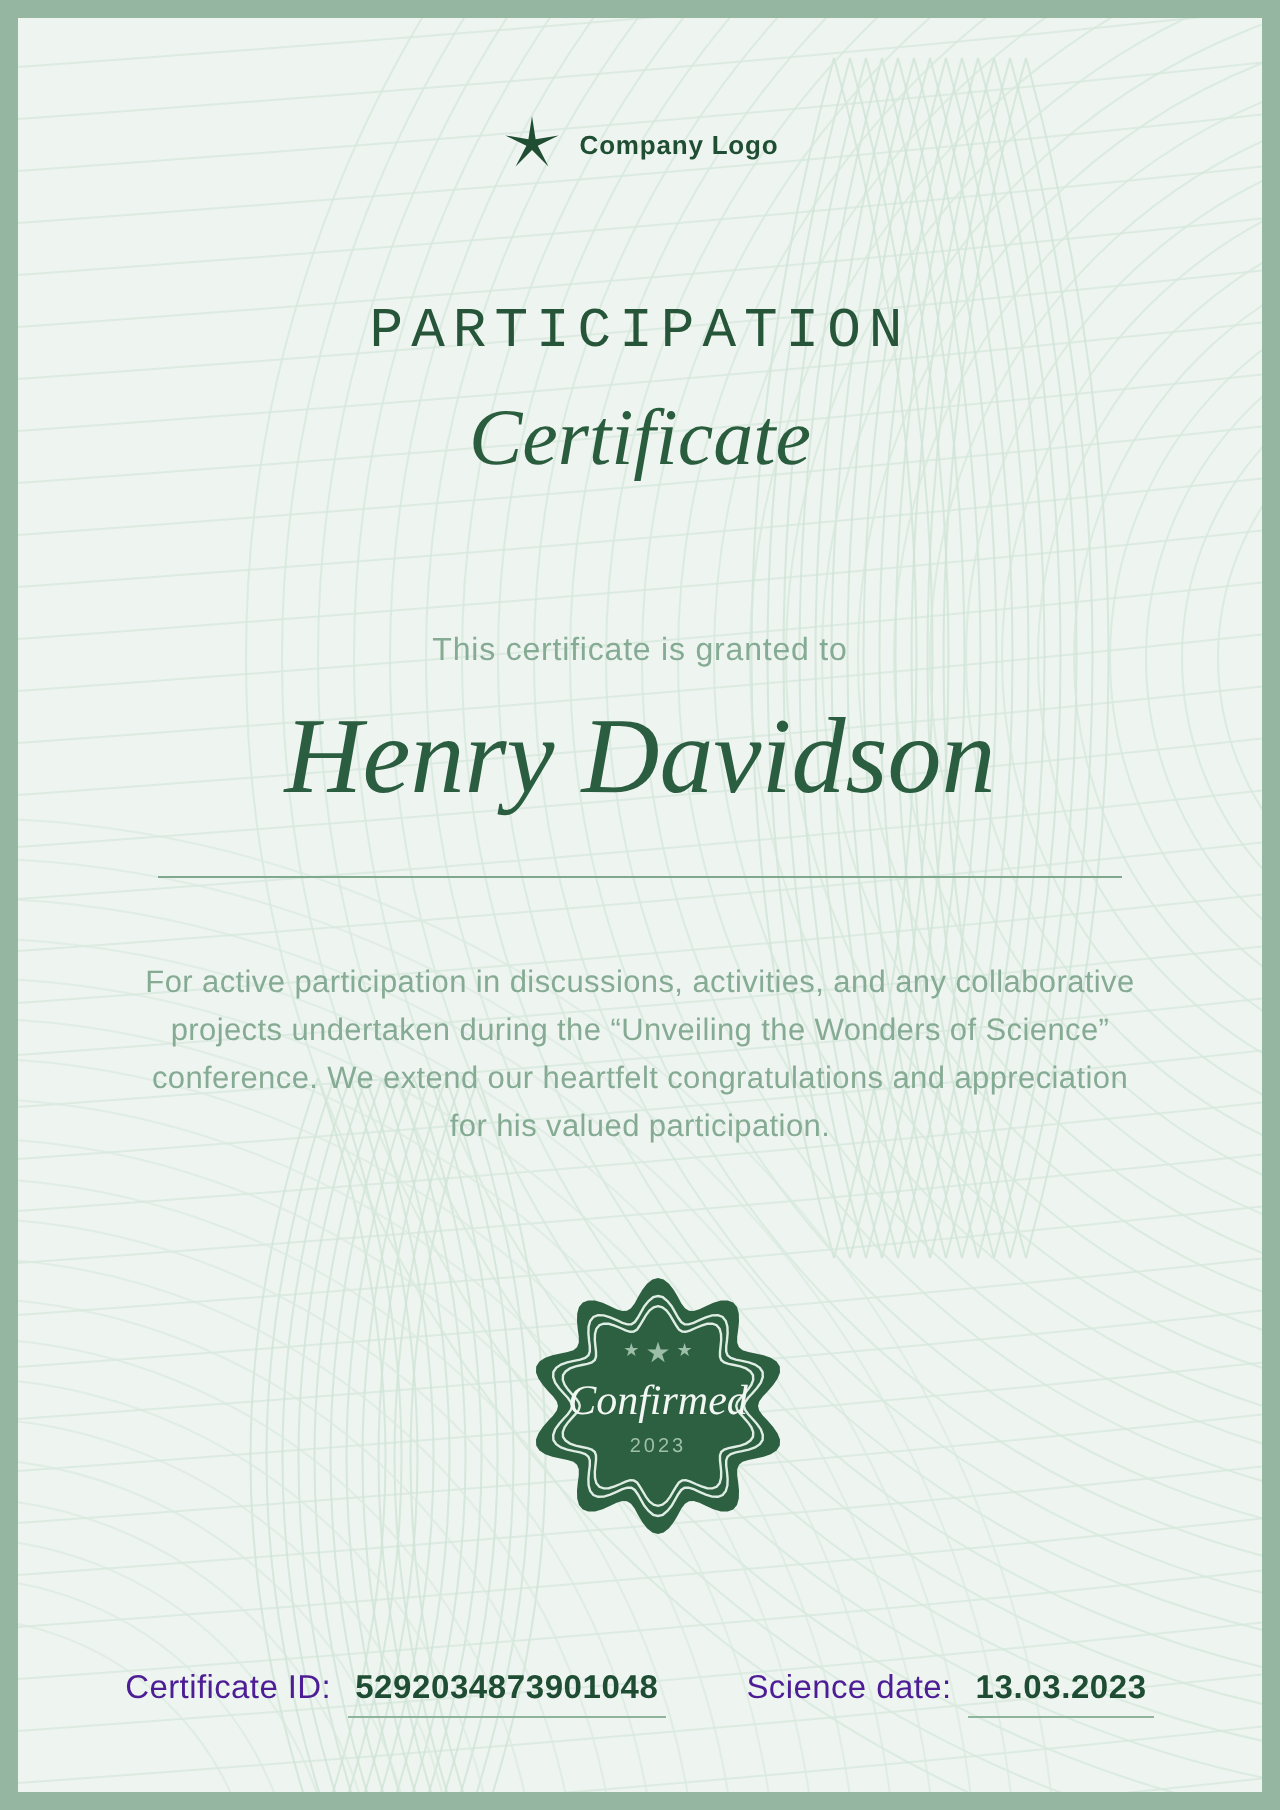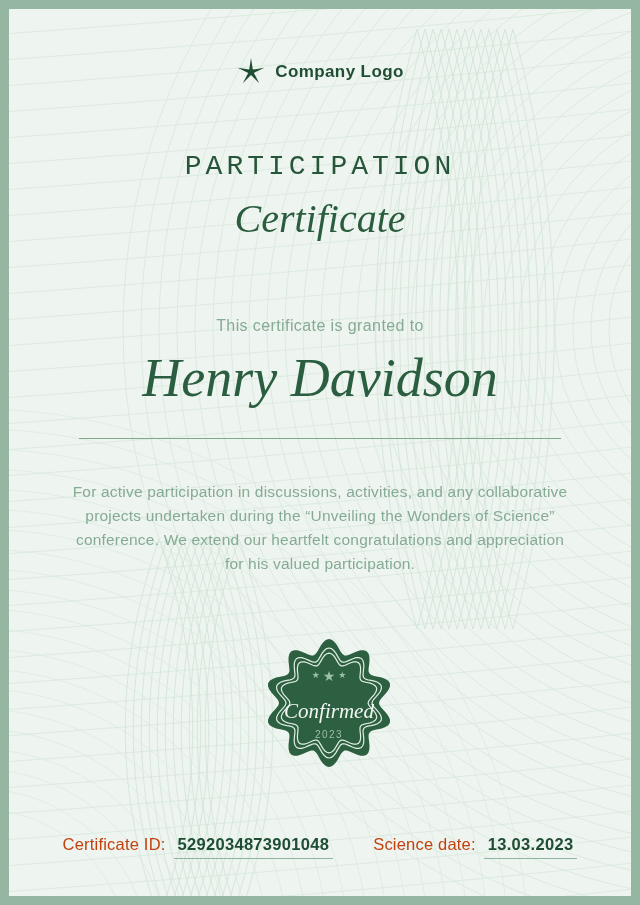--- a/index.html
+++ b/index.html
@@ -6,21 +6,21 @@
   .page{
     position:relative;width:640px;height:905px;box-sizing:border-box;
     border:9px solid #95b7a1;background:#eef4ef;overflow:hidden;
     font-family:"Liberation Sans",sans-serif;color:#2a5c3e;
   }
   #bg-svg{position:absolute;left:0;top:0;width:100%;height:100%;}
   .abs{position:absolute;left:0;right:0;}
   .center{text-align:center;}
   
   .logo-row{top:48px;display:flex;justify-content:center;align-items:center;gap:9px;}
-  .logo-text{font-size:17px;font-weight:bold;letter-spacing:.4px;color:#1f4e33;}
+  .logo-text{font-size:13px;font-weight:bold;letter-spacing:.4px;color:#1f4e33;}
   
   .title1{top:142px;font-family:Liberation Mono, monospace;font-size:28px;letter-spacing:4px;color:#275539;}
   .title2{top:186px;font-family:"Liberation Serif",serif;font-style:italic;font-size:40px;color:#2a5c3e;}
   
   .granted{top:308px;font-size:16px;letter-spacing:.4px;color:#86ab94;}
   .name{top:338px;font-family:"Liberation Serif",serif;font-style:italic;font-size:54px;color:#2b5e40;}
   .name-rule{top:429px;margin:0 auto;width:482px;height:1px;background:#7fa88d;position:absolute;left:0;right:0;}
   
   .desc{top:471px;margin:0 auto;width:496px;font-size:15.5px;line-height:24px;letter-spacing:.2px;color:#86ab94;position:absolute;left:0;right:0;text-align:center;}
   
@@ -29,25 +29,25 @@
   .sig-right{left:368px;top:626px;}
   .sig-script{height:72px;}
   .sig-name{font-family:"Liberation Serif",serif;font-style:italic;font-size:25px;color:#2b5e40;margin-top:-2px;}
   .sig-title{font-size:15.5px;color:#86ab94;margin-top:5px;letter-spacing:.3px;}
   .badge{position:absolute;left:255px;top:629px;width:130px;height:130px;}
   #badge-svg{position:absolute;left:0;top:0;width:130px;height:130px;}
   .badge-overlay{position:absolute;left:0;top:0;width:130px;height:130px;text-align:center;}
   .badge-stars{margin-top:30px;color:#9dbfaa;line-height:14px;}
   .badge-stars .s-small{font-size:9px;vertical-align:3px;}
   .badge-stars .s-big{font-size:14px;margin:0 3px;}
-  .badge-word{font-family:"Liberation Serif",serif;font-style:italic;font-size:21px;color:#f2f7f3;margin-top:16px;}
+  .badge-word{font-family:"Liberation Serif",serif;font-style:italic;font-size:21px;color:#f2f7f3;margin-top:4px;}
   .badge-year{font-size:10px;letter-spacing:1.5px;color:#9dbfaa;margin-top:5px;}
   
   .footer{top:826px;display:flex;justify-content:center;gap:40px;font-size:16.5px;}
-  .footer .label{color:#c2410c;letter-spacing:.2px;}
+  .footer .label{color:#4c1d95;letter-spacing:.2px;}
   .footer .value{font-weight:bold;color:#1e4d33;border-bottom:1px solid #8fb49c;padding:0 4px 5px 4px;margin-left:8px;letter-spacing:.3px;}
 </style>
 </head>
 <body>
 
 <div class="page">
   <svg id="bg-svg" viewBox="0 0 622 887">
       <path d="M-20 0 C 200 -16, 430 -34, 660 -60" stroke="#dcebe1" stroke-width="1" fill="none"></path>
       <path d="M-20 26 C 200 10, 430 -8, 660 -34" stroke="#dcebe1" stroke-width="1" fill="none"></path>
       <path d="M-20 52 C 200 36, 430 18, 660 -8" stroke="#dcebe1" stroke-width="1" fill="none"></path>

